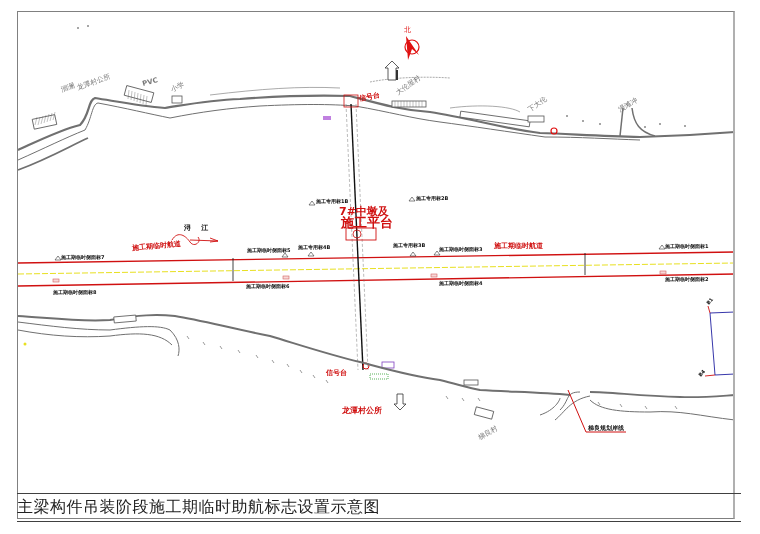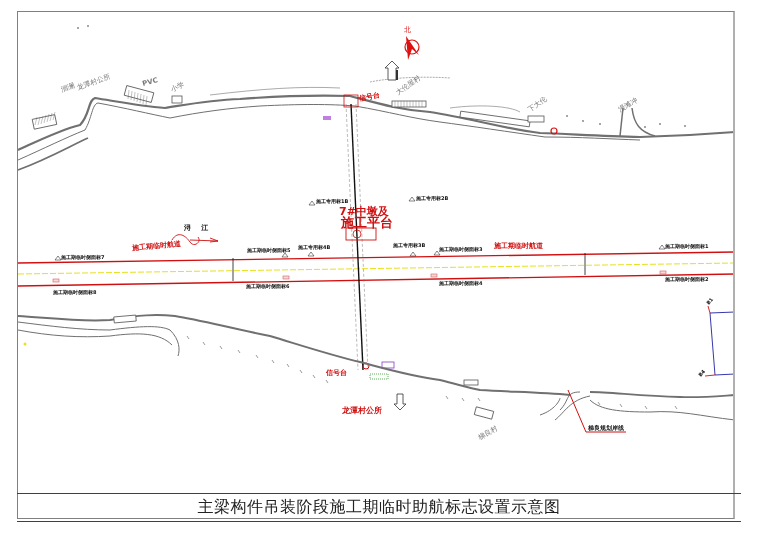--- a/index.html
+++ b/index.html
@@ -1,19 +1,19 @@
 <!DOCTYPE html>
 <html><head>
 <meta charset="utf-8">
 <style>
   html,body{margin:0;padding:0;background:#ffffff;}
   body{width:760px;height:534px;position:relative;overflow:hidden;font-family:"DejaVu Sans",sans-serif;}
   #canvas{position:absolute;left:0;top:0;width:760px;height:534px;}
   .frame{position:absolute;left:17px;top:11px;width:718px;height:508px;border:1px solid #808080;border-right:2px solid #b0b0b0;box-sizing:border-box;}
-  .title-box{position:absolute;left:17px;top:493px;width:724px;height:27px;border-top:1px solid #404040;border-bottom:1px solid #404040;display:flex;align-items:center;justify-content:center;}
+  .title-box{position:absolute;left:17px;top:493px;width:724px;height:27px;border-top:1px solid #404040;border-bottom:1px solid #404040;display:flex;align-items:center;justify-content:flex-start;}
   .title-text{font-family:"DejaVu Serif",serif;font-size:16px;color:#222;letter-spacing:0.5px;}
   svg text{font-family:"DejaVu Sans",sans-serif;}
   .lbl{position:absolute;font-size:5px;color:#111;white-space:nowrap;font-weight:bold;}
   .red{color:#d01010;}
 </style>
 </head>
 <body>
 
 <div id="canvas">
 <svg width="760" height="534" viewBox="0 0 760 534">

